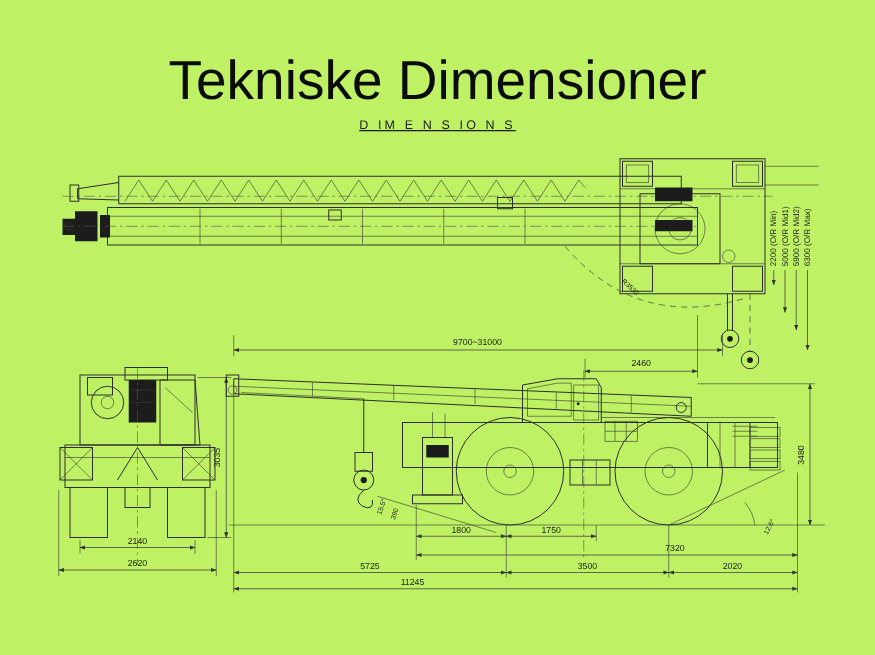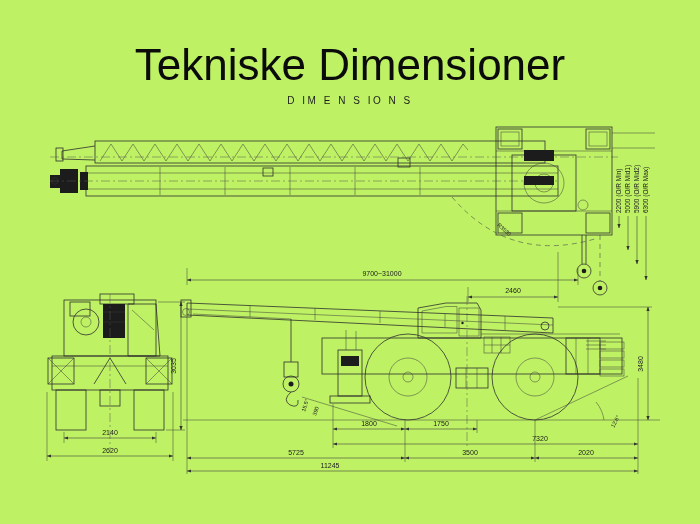--- a/index.html
+++ b/index.html
@@ -1,21 +1,21 @@
 <!DOCTYPE html>
 <html><head>
 <meta charset="utf-8">
 <style>
   html,body{margin:0;padding:0;background:#fff;}
   .stage{position:relative;width:700px;height:524px;background:#bef264;overflow:hidden;
          font-family:"Liberation Sans",sans-serif;}
   .title{position:absolute;top:40px;left:0;width:700px;text-align:center;
          font-size:44px;color:#0b0b0b;letter-spacing:0px;white-space:nowrap;}
   .subtitle{position:absolute;top:95px;left:0;width:700px;text-align:center;
-         font-size:10px;color:#1c1c1c;letter-spacing:2.5px;}
+         font-size:10px;color:#1c1c1c;letter-spacing:2.5px;text-decoration:underline;}
   svg{position:absolute;top:0;left:0;}
   .ln{stroke:#2e2e2e;fill:none;stroke-width:.8;}
   .th{stroke:#3a3a3a;fill:none;stroke-width:.5;}
   .blk{fill:#1c1c1c;stroke:none;}
   .dim{stroke:#3c3c3c;fill:none;stroke-width:.6;}
   .cl{stroke:#555;fill:none;stroke-width:.5;stroke-dasharray:9 3 2 3;}
   .dash{stroke:#4a4a4a;fill:none;stroke-width:.6;stroke-dasharray:5 4;}
   text.d{font:7px "Liberation Sans",sans-serif;fill:#202020;}
   text.o{font:6.5px "Liberation Sans",sans-serif;fill:#202020;}
   text.s{font:5.5px "Liberation Sans",sans-serif;fill:#202020;}

